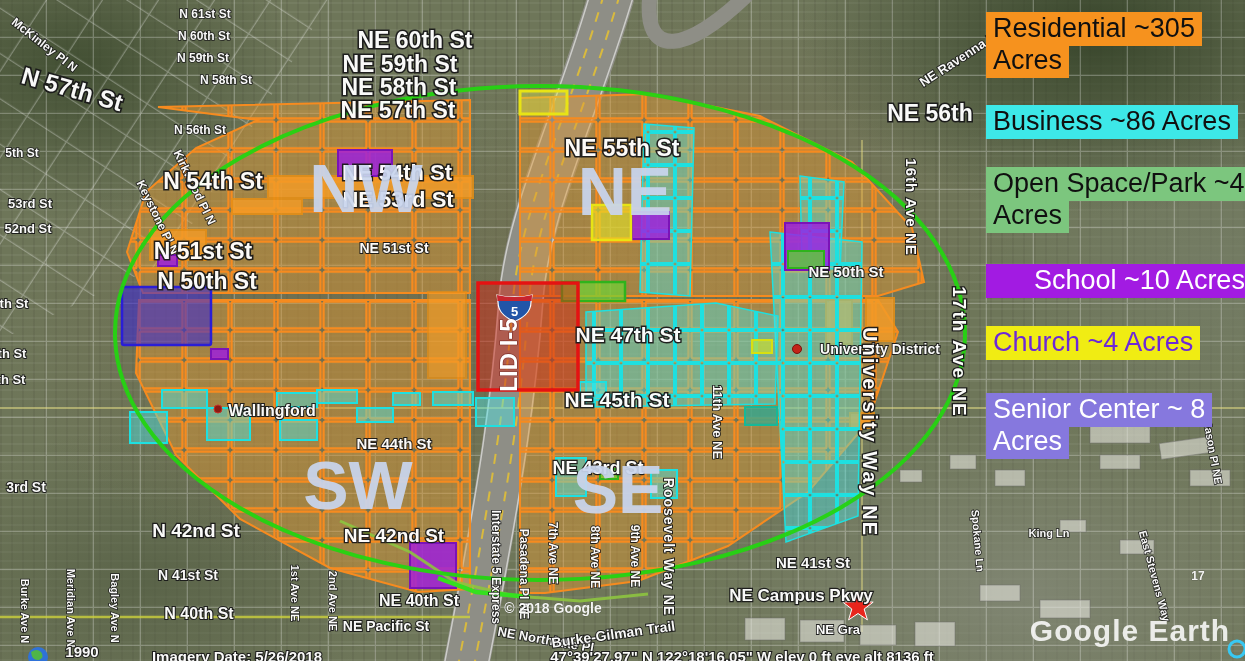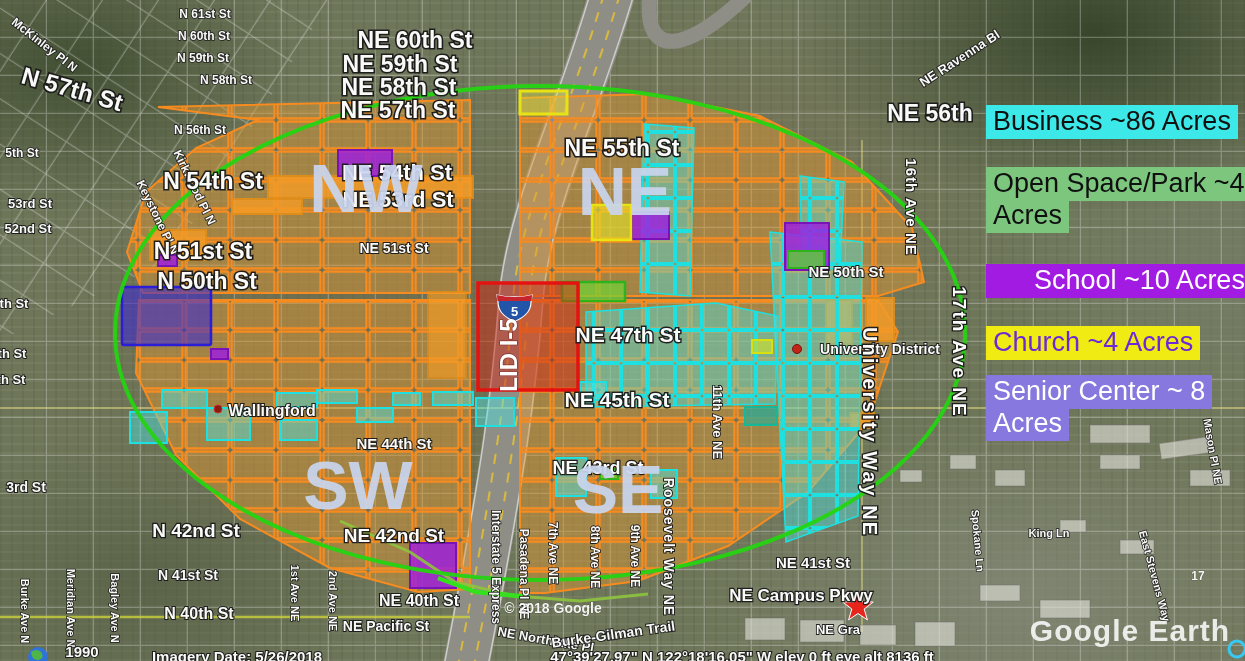--- a/index.html
+++ b/index.html
@@ -251,19 +251,20 @@
         <text font-size="30" font-weight="bold" text-anchor="middle" transform="translate(1130,641) rotate(0)" fill="rgba(255,255,255,0.85)" letter-spacing="1">Google Earth</text>
         <text font-size="14" font-weight="bold" text-anchor="middle" transform="translate(553,613) rotate(0)" fill="rgba(255,255,255,0.92)" stroke="rgba(0,0,0,0.4)" stroke-width="0.6" paint-order="stroke">© 2018 Google</text>
         <text font-size="15" font-weight="bold" text-anchor="middle" transform="translate(82,657) rotate(0)" fill="#FFFFFF" stroke="#1B1B1B" stroke-width="2.10" paint-order="stroke" opacity="0.96">1990</text>
         <text font-size="12" font-weight="bold" text-anchor="middle" transform="translate(1198,580) rotate(0)" fill="rgba(255,255,255,0.92)" stroke="rgba(0,0,0,0.4)" stroke-width="0.6" paint-order="stroke">17</text>
         <text font-size="15" font-weight="bold" text-anchor="middle" transform="translate(237,662) rotate(0)" fill="#FFFFFF" stroke="#1B1B1B" stroke-width="2.10" paint-order="stroke" opacity="0.96">Imagery Date: 5/26/2018</text>
         <text font-size="15" font-weight="bold" text-anchor="middle" transform="translate(742,662) rotate(0)" fill="#FFFFFF" stroke="#1B1B1B" stroke-width="2.10" paint-order="stroke" opacity="0.96">47°39'27.97" N   122°18'16.05" W   elev   0 ft   eye alt   8136 ft</text>
       </g>
 </svg>
 
 <div class="legend">
+  <div class="legend-item li-0" style="top:13px"><span class="hl" style="background: rgb(246, 146, 30); color: rgb(16, 16, 16);">Residential ~305 Acres</span></div>
   <div class="legend-item li-nowrap" style="top:106px"><span class="hl" style="background: rgb(61, 232, 232); color: rgb(16, 16, 16);">Business ~86 Acres</span></div>
   <div class="legend-item li-2" style="top:168px"><span class="hl" style="background: rgb(124, 198, 126); color: rgb(16, 16, 16);">Open Space/Park ~4 Acres</span></div>
   <div class="legend-item li-nowrap" style="top:265px"><span class="hl" style="background: rgb(162, 27, 226); color: rgb(255, 255, 255); padding-left: 48px;">School ~10 Acres</span></div>
   <div class="legend-item li-nowrap" style="top:327px"><span class="hl" style="background: rgb(240, 236, 19); color: #6d28d9;">Church ~4 Acres</span></div>
-  <div class="legend-item li-5" style="top:376px"><span class="hl" style="background: rgb(134, 120, 222); color: rgb(255, 255, 255);">Senior Center ~ 8 Acres</span></div>
+  <div class="legend-item li-5" style="top:394px"><span class="hl" style="background: rgb(134, 120, 222); color: rgb(255, 255, 255);">Senior Center ~ 8 Acres</span></div>
 </div>
 </div>
 
 </body></html>

